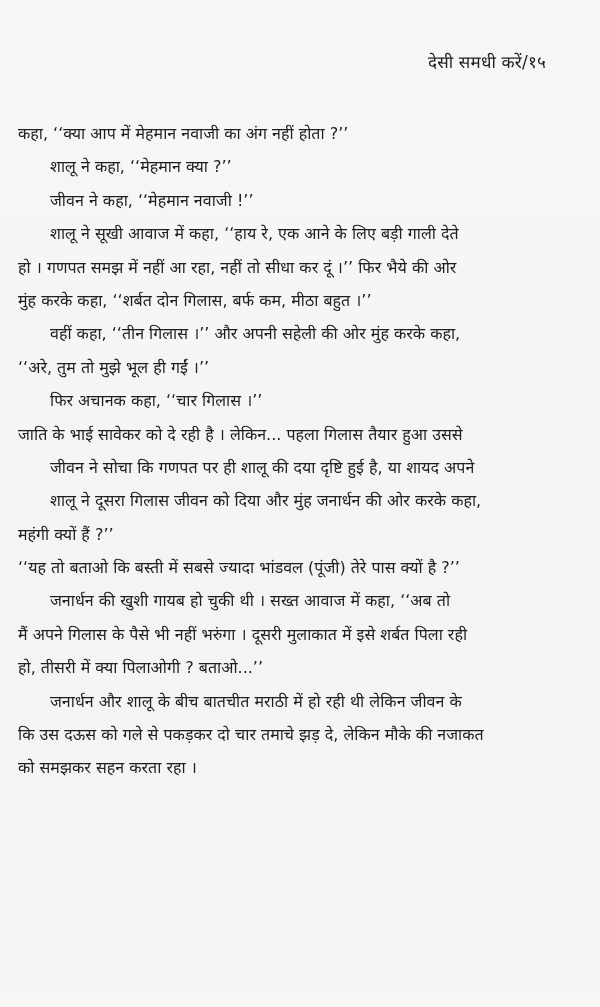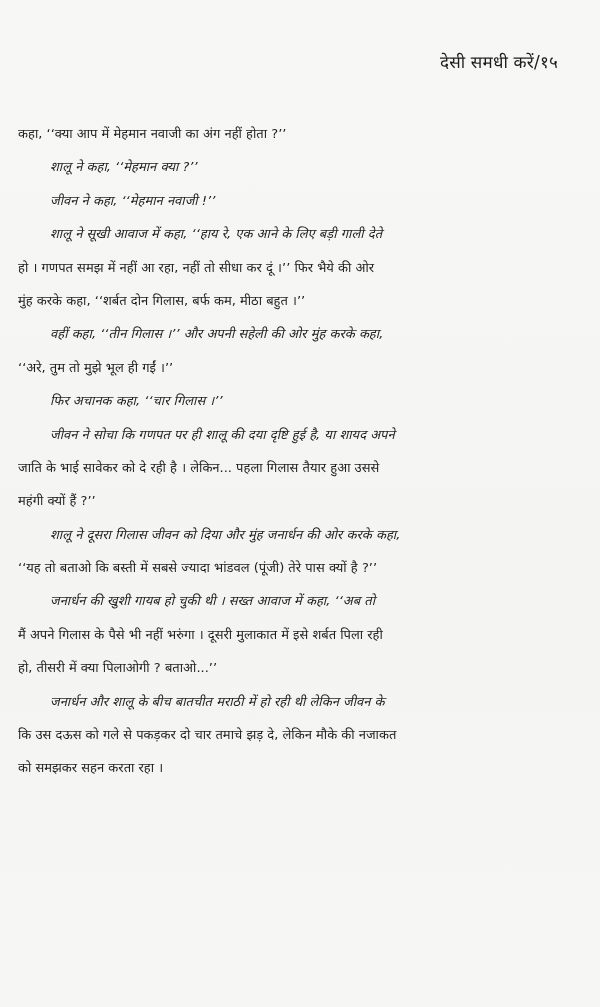--- a/index.html
+++ b/index.html
@@ -19,66 +19,65 @@
       position: absolute;
       left: 0;
       top: 0;
       width: 600px;
       height: 1007px;
       background: linear-gradient(180deg, #f7f7f5 0%, #f4f4f2 60%, #f6f6f4 100%);
     }
     .running-header {
       position: absolute;
       top: 50px;
-      right: 42px;
+      right: 54px;
       font-size: 17px;
       letter-spacing: 0.2px;
       color: #1c1c1c;
       white-space: nowrap;
     }
     .body-text {
       position: absolute;
       top: 117px;
       left: 18px;
       width: 560px;
     }
     .line {
       display: block;
       height: 33.4px;
       line-height: 33.4px;
-      font-size: 13px;
+      font-size: 16px;
       white-space: nowrap;
       color: #1e1e1e;
     }
     .line.indent {
       padding-left: 32px;
-      font-style: italic;
     }
   </style>
 </head>
 <body>
 
 <div class="page">
 
   <div class="running-header">देसी समधी करें/१५</div>
 
   <div class="body-text">
     <span class="line">कहा, ‘‘क्या आप में मेहमान नवाजी का अंग नहीं होता ?’’</span>
     <span class="line indent">शालू ने कहा, ‘‘मेहमान क्या ?’’</span>
     <span class="line indent">जीवन ने कहा, ‘‘मेहमान नवाजी !’’</span>
     <span class="line indent">शालू ने सूखी आवाज में कहा, ‘‘हाय रे, एक आने के लिए बड़ी गाली देते</span>
     <span class="line">हो । गणपत समझ में नहीं आ रहा, नहीं तो सीधा कर दूं ।’’ फिर भैये की ओर</span>
     <span class="line">मुंह करके कहा, ‘‘शर्बत दोन गिलास, बर्फ कम, मीठा बहुत ।’’</span>
     <span class="line indent">वहीं कहा, ‘‘तीन गिलास ।’’ और अपनी सहेली की ओर मुंह करके कहा,</span>
     <span class="line">‘‘अरे, तुम तो मुझे भूल ही गईं ।’’</span>
     <span class="line indent">फिर अचानक कहा, ‘‘चार गिलास ।’’</span>
+    <span class="line">जाति के भाई सावेकर को दे रही है । लेकिन... पहला गिलास तैयार हुआ उससे</span>
     <span class="line indent">जीवन ने सोचा कि गणपत पर ही शालू की दया दृष्टि हुई है, या शायद अपने</span>
-    <span class="line">जाति के भाई सावेकर को दे रही है । लेकिन... पहला गिलास तैयार हुआ उससे</span>
+    <span class="line indent">शालू ने दूसरा गिलास जीवन को दिया और मुंह जनार्धन की ओर करके कहा,</span>
     <span class="line">महंगी क्यों हैं ?’’</span>
-    <span class="line indent">शालू ने दूसरा गिलास जीवन को दिया और मुंह जनार्धन की ओर करके कहा,</span>
     <span class="line">‘‘यह तो बताओ कि बस्ती में सबसे ज्यादा भांडवल (पूंजी) तेरे पास क्यों है ?’’</span>
     <span class="line indent">जनार्धन की खुशी गायब हो चुकी थी । सख्त आवाज में कहा, ‘‘अब तो</span>
     <span class="line">मैं अपने गिलास के पैसे भी नहीं भरुंगा । दूसरी मुलाकात में इसे शर्बत पिला रही</span>
     <span class="line">हो, तीसरी में क्या पिलाओगी ? बताओ...’’</span>
     <span class="line indent">जनार्धन और शालू के बीच बातचीत मराठी में हो रही थी लेकिन जीवन के</span>
     <span class="line">कि उस दऊस को गले से पकड़कर दो चार तमाचे झड़ दे, लेकिन मौके की नजाकत</span>
     <span class="line">को समझकर सहन करता रहा ।</span>
   </div>
 
 </div>

